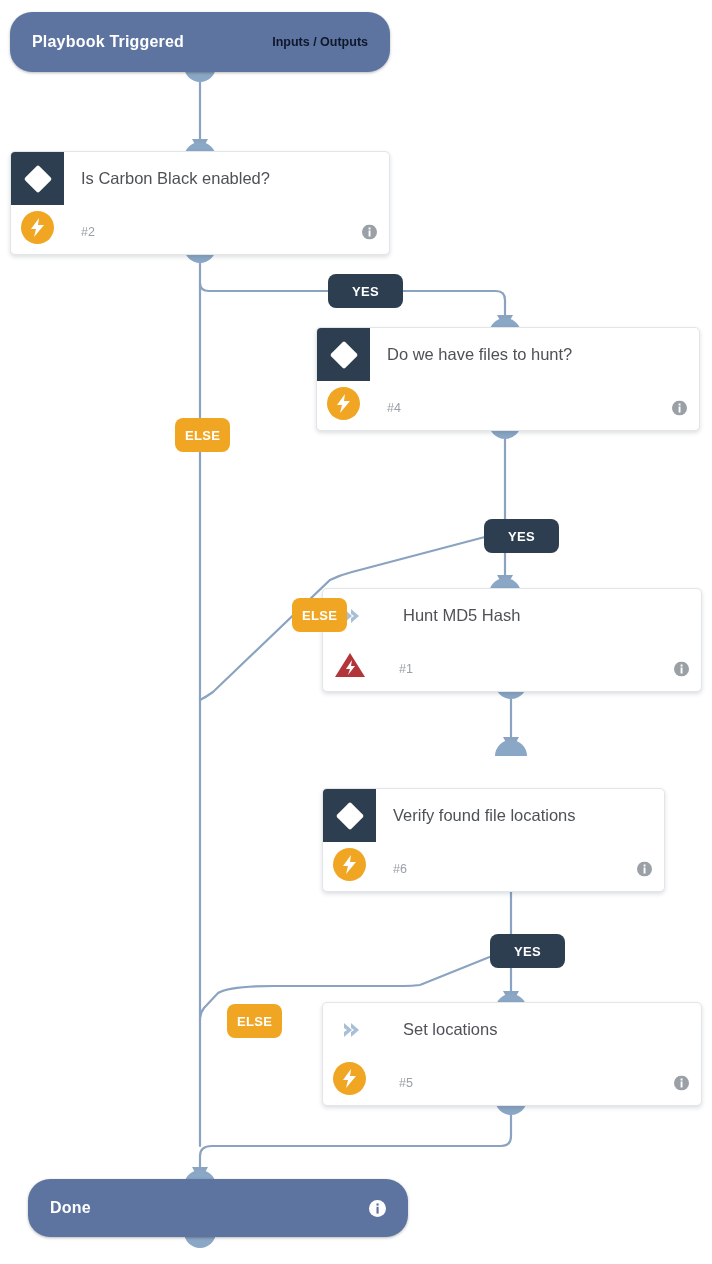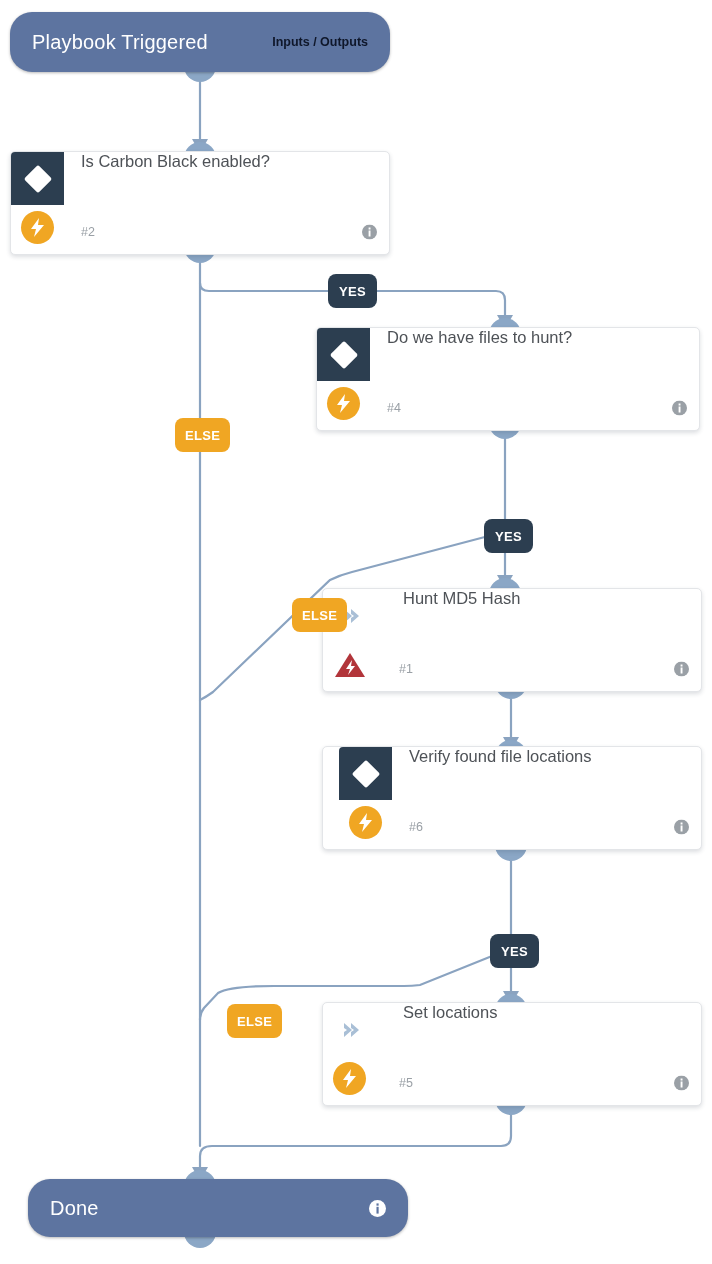--- a/index.html
+++ b/index.html
@@ -21,44 +21,45 @@
     position:absolute;
     background:#5d74a0;
     border-radius:22px;
     box-shadow:0 1px 3px rgba(0,0,0,.28);
     display:flex;align-items:center;
     box-sizing:border-box;
     padding:0 22px;
   }
   .terminal .t-title{
     color:#ffffff;
-    font-size:20px;
+    font-size:16px;
     letter-spacing:.2px;
     flex:0 0 auto;
+    font-weight:bold;
   }
   .terminal .t-sub{
     margin-left:auto;
     color:#0f172a;
     font-size:12.5px;
     font-weight:bold;
   }
   .terminal .t-info{margin-left:auto;}
 
   
   .card{
     position:absolute;
     background:#ffffff;
     border:1px solid #e3e5e8;
     border-radius:5px;
     box-shadow:0 2px 4px rgba(40,50,70,.16);
     box-sizing:border-box;
   }
   .card-top{
     height:53px;
-    display:flex;align-items:flex-start;
+    display:flex;align-items:center;
     position:relative;
   }
   .card-bottom{
     height:53px;
     display:flex;align-items:center;
     position:relative;
   }
   
   .iconbox{
     position:absolute;
@@ -118,21 +119,21 @@
   .elabel{
     position:absolute;
     display:flex;align-items:center;justify-content:center;
     border-radius:8px;
     color:#ffffff;
     font-size:13px;
     font-weight:bold;
     letter-spacing:.3px;
     box-sizing:border-box;
   }
-  .elabel.yes{background:#2c3e50;height:34px;padding:0 11px;}
+  .elabel.yes{background:#2c3e50;height:34px;padding:0 24px;}
   .elabel.els{background:#f0a623;height:34px;padding:0 10px;margin-top:36px;}
 
   svg{display:block;}
 </style>
 </head>
 <body>
 
 <div id="canvas">
 
   <svg id="edges" viewBox="0 0 712 1264" width="712" height="1264" xmlns="http://www.w3.org/2000/svg">
@@ -272,21 +273,21 @@
         <div class="info-right">
           <svg width="15" height="15" viewBox="0 0 15 15" aria-hidden="true">
             <circle cx="7.5" cy="7.5" r="7.5" fill="#9aa0a6"></circle>
             <rect x="6.6" y="6" width="1.9" height="6" fill="#ffffff"></rect>
             <rect x="6.6" y="3" width="1.9" height="2" fill="#ffffff"></rect>
           </svg>
         </div>
       </div>
     </div>
 
-    <div class="card" style="left:322px;top:746px;width:380px;height:104px;padding-left:16px;">
+    <div class="card" style="left:322px;top:788px;width:343px;height:104px;">
       <div class="card-top">
         <div class="iconbox">
           <div class="diamond"></div>
         </div>
         <div class="node-title">Verify found file locations</div>
       </div>
       <div class="card-bottom">
         <div class="statusbox">
           <div class="bolt-circle">
             <svg width="15" height="19" viewBox="0 0 15 19" aria-hidden="true">

